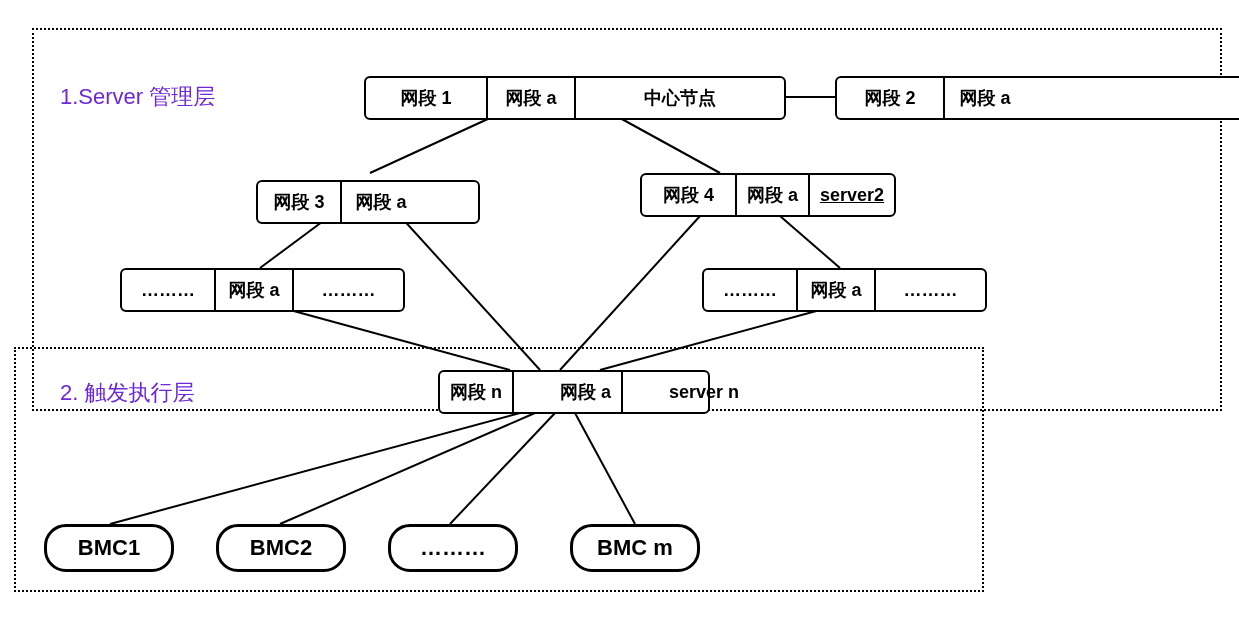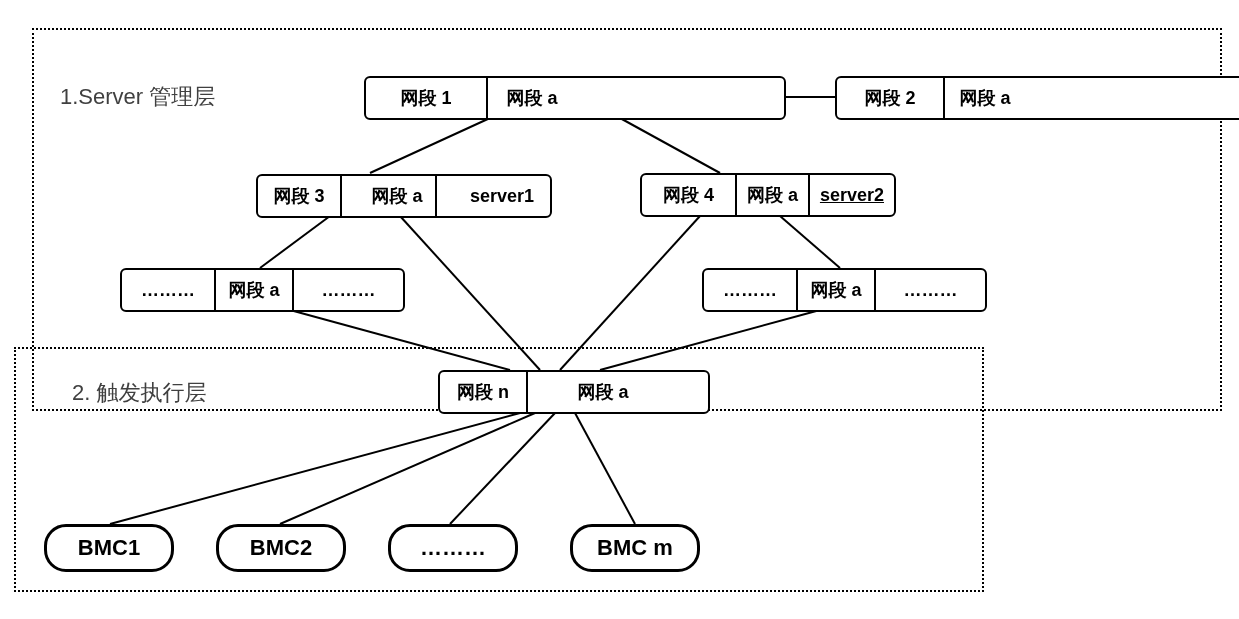--- a/index.html
+++ b/index.html
@@ -12,21 +12,21 @@
     background: #fff;
     position: relative;
   }
   .layer-box {
     position: absolute;
     border: 2px dotted #000;
   }
   .layer-label {
     position: absolute;
     font-size: 22px;
-    color: #404040;
+    color: #6d28d9;
     font-weight: normal;
   }
   .node {
     position: absolute;
     border: 2px solid #000;
     border-radius: 6px;
     display: flex;
     align-items: stretch;
     background: #fff;
     height: 44px;
@@ -93,36 +93,36 @@
   <line x1="520" y1="413" x2="110" y2="524"></line>
   <line x1="535" y1="413" x2="280" y2="524"></line>
   <line x1="555" y1="413" x2="450" y2="524"></line>
   <line x1="575" y1="413" x2="635" y2="524"></line>
 </svg>
 
 <div class="layer-box" style="left:32px; top:28px; width:1190px; height:383px;"></div>
 <div class="layer-label" style="left:60px; top:82px;">1.Server 管理层</div>
 
 <div class="layer-box" style="left:14px; top:347px; width:970px; height:245px;"></div>
-<div class="layer-label" style="left:72px; top:378px;">2. 触发执行层</div>
+<div class="layer-label" style="left:60px; top:378px;">2. 触发执行层</div>
 
 <div class="node" style="left:364px; top:76px; width:422px;">
   <div class="cell" style="width:122px;">网段 1</div>
   <div class="cell" style="width:88px;">网段 a</div>
+  <div class="cell" style="flex:1;">中心节点</div>
 </div>
 
 <div class="node" style="left:835px; top:76px; width:446px;">
   <div class="cell" style="width:108px;">网段 2</div>
   <div class="cell" style="width:80px;">网段 a</div>
 </div>
 
-<div class="node" style="left:256px; top:174px; width:296px;gap:17px;">
+<div class="node" style="left:256px; top:180px; width:224px;">
   <div class="cell" style="width:84px;">网段 3</div>
   <div class="cell" style="width:78px;">网段 a</div>
-  <div class="cell" style="flex:1;">server1</div>
 </div>
 
 <div class="node" style="left:640px; top:173px; width:256px;">
   <div class="cell" style="width:108px;">网段 4</div>
   <div class="cell" style="width:78px;">网段 a</div>
   <div class="cell" style="flex:1;text-decoration:underline;">server2</div>
 </div>
 
 <div class="node" style="left:120px; top:268px; width:285px;">
   <div class="cell" style="width:94px;">………</div>
@@ -132,18 +132,19 @@
 
 <div class="node" style="left:702px; top:268px; width:285px;">
   <div class="cell" style="width:94px;">………</div>
   <div class="cell" style="width:78px;">网段 a</div>
   <div class="cell" style="flex:1;">………</div>
 </div>
 
 <div class="node" style="left:438px; top:370px; width:272px;gap:36px;">
   <div class="cell" style="width:88px;">网段 n</div>
   <div class="cell" style="width:78px;">网段 a</div>
+  <div class="cell" style="flex:1;">server n</div>
 </div>
 
 <div class="bmc" style="left:44px;  top:524px;">BMC1</div>
 <div class="bmc" style="left:216px; top:524px;">BMC2</div>
 <div class="bmc" style="left:388px; top:524px;">………</div>
 <div class="bmc" style="left:570px; top:524px;">BMC m</div>
 
 </body></html>

